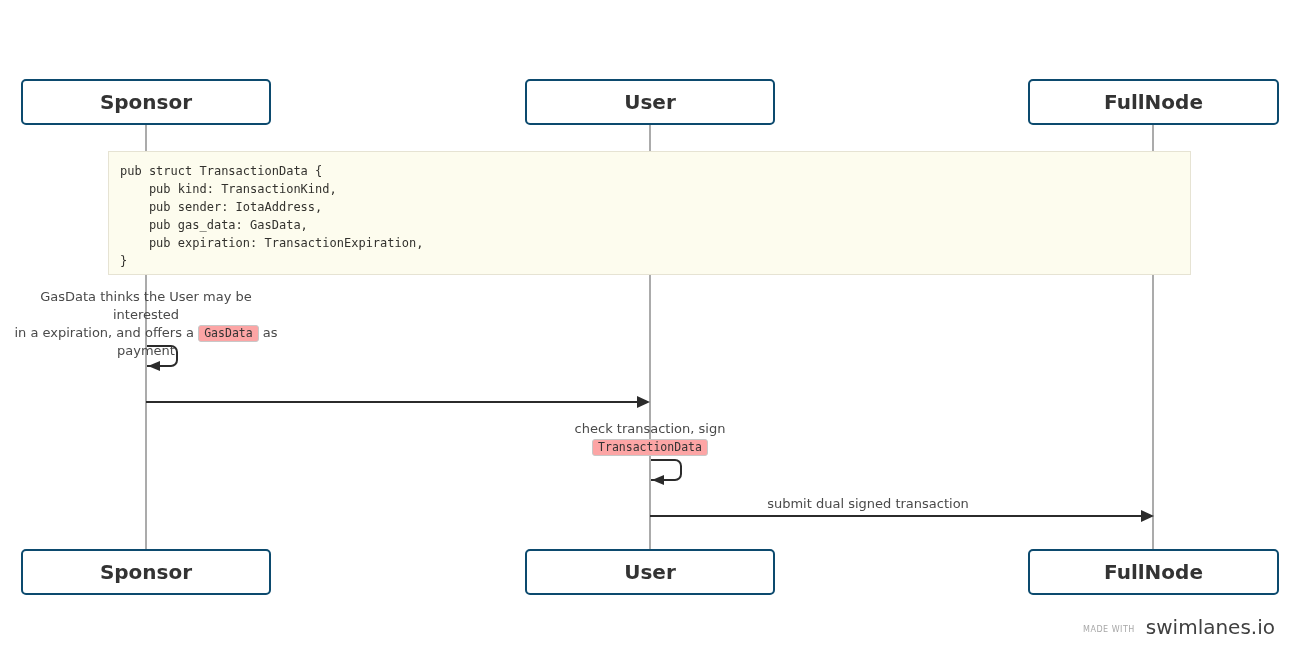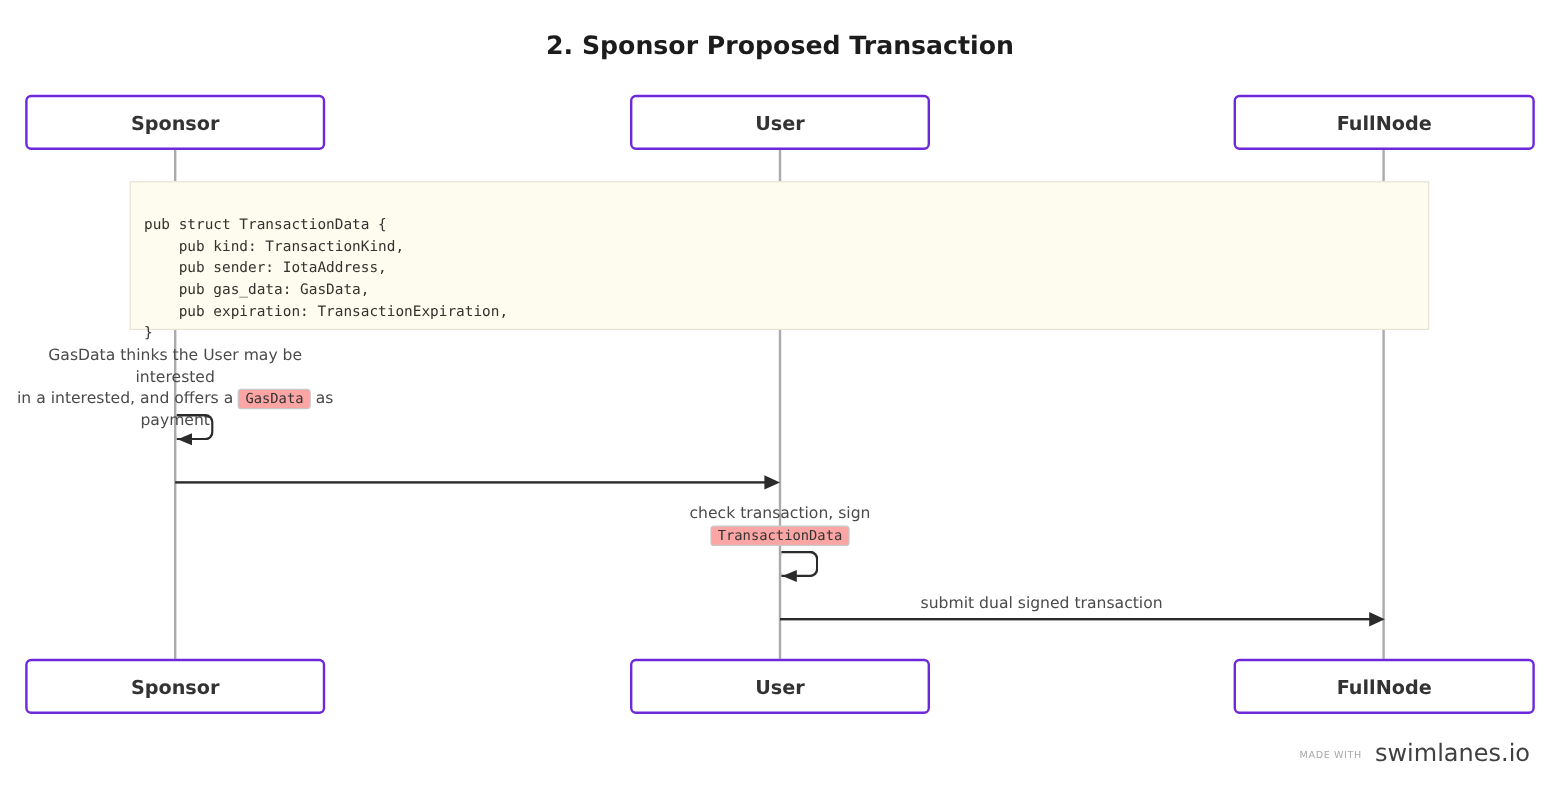--- a/index.html
+++ b/index.html
@@ -7,41 +7,41 @@
   .canvas {
     position:relative; width:1300px; height:656px; background:#ffffff;
     font-family:"DejaVu Sans", "Liberation Sans", sans-serif; overflow:hidden;
   }
   .title {
     position:absolute; top:26px; left:0; width:100%; text-align:center;
     font-size:21px; font-weight:bold; color:#1c1c1c; z-index:4;
   }
   .actor {
     position:absolute; width:250px; height:46px; background:#ffffff;
-    border:2px solid #6d28d9; border-radius:5px;
+    border:2px solid #0c4a6e; border-radius:5px;
     display:flex; align-items:center; justify-content:center;
-    font-weight:bold; font-size:16px; color:#333333; z-index:3;
+    font-weight:bold; font-size:20px; color:#333333; z-index:3;
   }
   .a-sponsor-top { left:21px;  top:79px; }
   .a-user-top    { left:525px; top:79px; }
   .a-full-top    { left:1028px;top:79px; width:251px; }
   .a-sponsor-bot { left:21px;  top:549px; }
   .a-user-bot    { left:525px; top:549px; }
   .a-full-bot    { left:1028px;top:549px; width:251px; }
   .lifeline {
     position:absolute; top:125px; height:424px; width:2px;
     background:#ababab; z-index:1;
   }
   .ll-sponsor { left:145px; }
   .ll-user    { left:649px; }
   .ll-full    { left:1152px; }
   .codeblock {
     position:absolute; left:108px; top:151px; width:1083px; height:124px;
     background:#fdfcee; border:1px solid #e6e3d3; z-index:2;
-    padding:26px 0 0 11px;
+    padding:10px 0 0 11px;
   }
   .codeblock pre {
     font-family:"DejaVu Sans Mono", "Liberation Mono", monospace;
     font-size:12px; line-height:18px; color:#33322e;
   }
   .note {
     position:absolute; text-align:center; font-size:13px; line-height:18px;
     color:#4a4a4a; z-index:2;
   }
   .note-sponsor { left:6px; top:288px; width:280px; }
@@ -93,21 +93,20 @@
     font-size:8px; letter-spacing:0.5px; color:#a8a8a8;
     text-transform:uppercase; margin-right:11px; margin-top:4px;
   }
   .brand { font-size:20px; color:#404040; text-decoration:none;text-align:center; }
 </style>
 </head>
 <body>
 
 <div class="canvas">
 
-  <div class="title">2. Sponsor Proposed Transaction</div>
 
   <div class="lifeline ll-sponsor"></div>
   <div class="lifeline ll-user"></div>
   <div class="lifeline ll-full"></div>
 
   <div class="actor a-sponsor-top">
     <span>Sponsor</span>
   </div>
   <div class="actor a-user-top">
     <span>User</span>
@@ -120,21 +119,21 @@
     <pre>pub struct TransactionData {
     pub kind: TransactionKind,
     pub sender: IotaAddress,
     pub gas_data: GasData,
     pub expiration: TransactionExpiration,
 }</pre>
   </div>
 
   <div class="note note-sponsor">
     <span>GasData thinks the User may be interested</span><br>
-    <span>in a interested, and offers a </span><span class="chip">GasData</span><span> as</span><br>
+    <span>in a expiration, and offers a </span><span class="chip">GasData</span><span> as</span><br>
     <span>payment</span>
   </div>
 
   <div class="selfloop loop1"></div>
   <div class="loop-arrowhead loop1-head"></div>
 
   <div class="msg-line msg1-line"></div>
   <div class="msg-arrowhead msg1-head"></div>
 
   <div class="note note-user">

